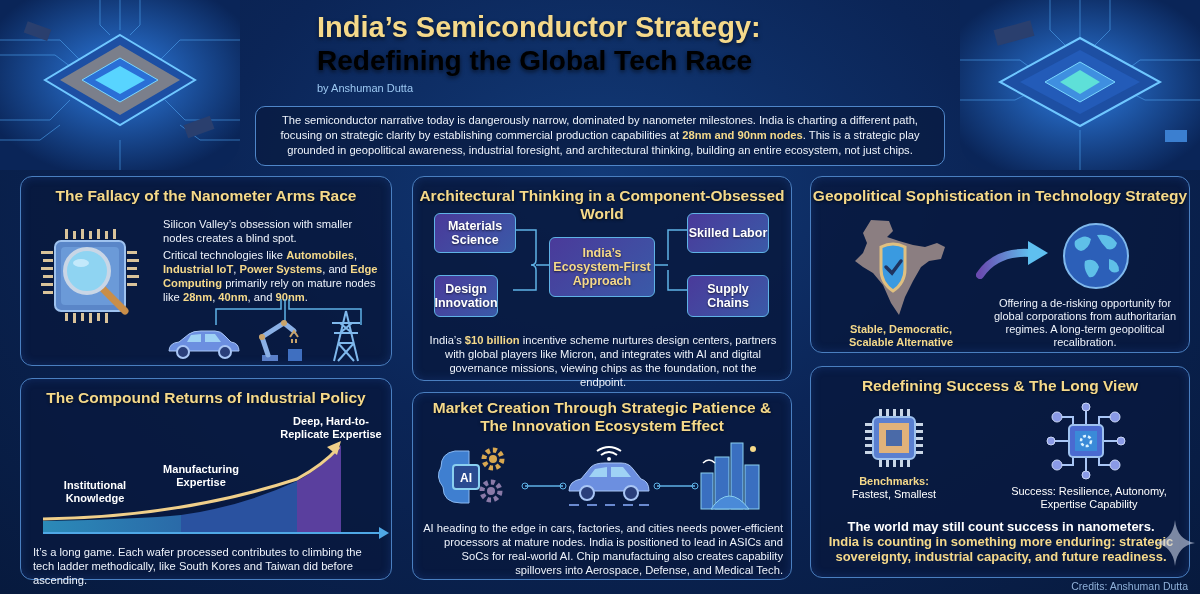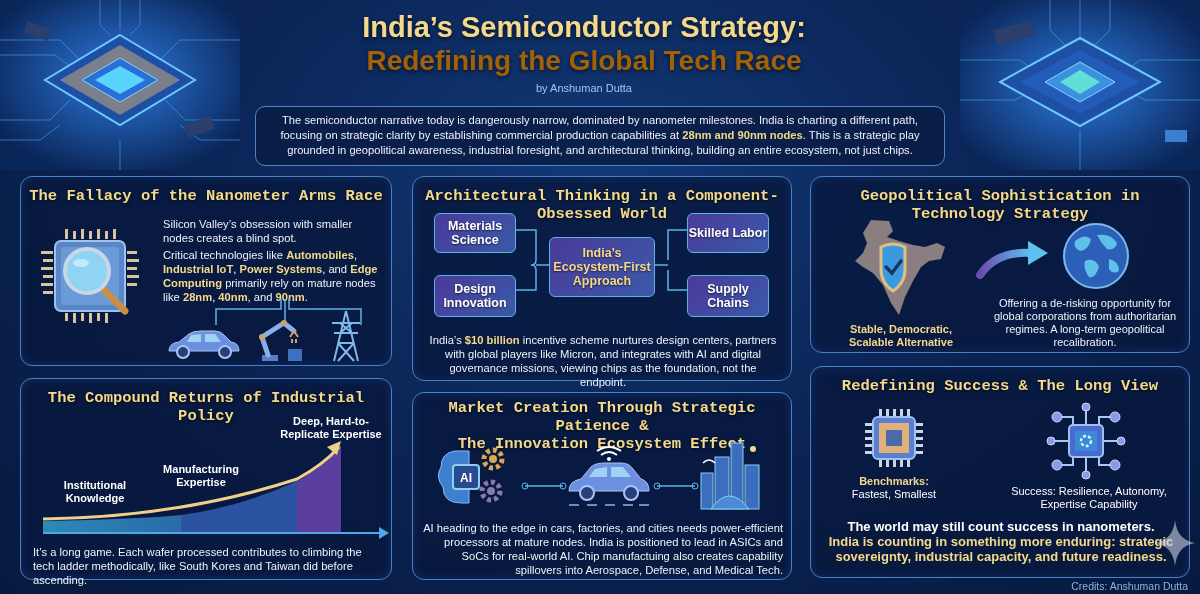--- a/index.html
+++ b/index.html
@@ -8,48 +8,48 @@
     position: relative;
     font-family: "Liberation Sans", "DejaVu Sans", sans-serif;
     background: radial-gradient(ellipse at 50% 30%, #123a78 0%, #0b2557 45%, #071a3e 100%);
     color: #fff;
   }
   .corner { position: absolute; top: 0; width: 240px; height: 170px; overflow: hidden; }
   .corner.left { left: 0; border-bottom-right-radius: 30px; }
   .corner.right { right: 0; border-bottom-left-radius: 30px; }
   .corner svg { width: 100%; height: 100%; display: block; }
 
-  .title-block { position: absolute; left: 284px; top: 10px; width: 600px; text-align: center; }
+  .title-block { position: absolute; left: 317px; top: 10px; width: 600px; }
   .title-l1 {
     font-weight: 700; font-size: 29px; color: #f5d98a; line-height: 34px;
     text-shadow: 0 2px 4px rgba(0,0,0,.6);
   }
   .title-l2 {
-    font-weight: 700; font-size: 28px; color: #a16207; line-height: 34px;
+    font-weight: 700; font-size: 28px; color: #000000; line-height: 34px;
     text-shadow: 0 2px 4px rgba(0,0,0,.6);
   }
   .byline { font-size: 11px; color: #9cc8f2; margin-top: 4px; }
 
   .intro {
     position: absolute; left: 255px; top: 106px; width: 690px; height: 60px;
     border: 1.5px solid #4f86c9; border-radius: 10px;
     background: rgba(9, 28, 66, .8);
     font-size: 11.2px; line-height: 15px; text-align: center; padding: 6px 12px;
     color: #eef3fb;
   }
   .hl { color: #f5d98a; font-weight: 700; }
 
   .panel {
     position: absolute; border: 1.5px solid #4a7fc0; border-radius: 12px;
     background: rgba(8, 25, 62, .85);
     box-shadow: 0 0 10px rgba(40,100,200,.25) inset;
   }
   .panel h2 {
     font-size: 15.5px; font-weight: 700; color: #f5d98a; text-align: center;
-    margin-top: 10px; text-shadow: 0 1px 3px rgba(0,0,0,.7); font-family: Liberation Mono, monospace;
+    margin-top: 10px; text-shadow: 0 1px 3px rgba(0,0,0,.7);
   }
   .ptext { font-size: 11.2px; line-height: 14px; color: #eef3fb; }
   .ptext b { color: #f5d98a; }
 
   
   #p1 { left: 20px; top: 176px; width: 372px; height: 190px; }
   #p2 { left: 412px; top: 176px; width: 380px; height: 205px; }
   #p3 { left: 810px; top: 176px; width: 380px; height: 177px; }
   #p4 { left: 20px; top: 378px; width: 372px; height: 202px; }
   #p5 { left: 412px; top: 392px; width: 380px; height: 188px; }
@@ -204,21 +204,21 @@
 
 <div class="panel" id="p2">
   <h2>Architectural Thinking in a Component-Obsessed World</h2>
   <svg style="position:absolute;left:0;top:0;width:380px;height:205px" viewBox="0 0 380 205">
     <g stroke="#5fb2e6" stroke-width="1.5" fill="none">
       <path d="M100 53 H123 V83 Q123 88 118 88 M100 113 H123 V93 Q123 88 118 88 M123 88 H136"></path>
       <path d="M276 53 H255 V83 M276 113 H255 V93 M255 88 H242"></path>
     </g>
   </svg>
   <div class="box" style="left:21px;top:36px;width:82px;height:40px">Materials Science</div>
-  <div class="box" style="left:21px;top:98px;width:82px;height:42px">Design Innovation</div>
+  <div class="box" style="left:21px;top:98px;width:64px;height:42px">Design Innovation</div>
   <div class="box center-box" style="left:136px;top:60px;width:106px;height:60px">India’s Ecosystem-First Approach</div>
   <div class="box" style="left:274px;top:36px;width:82px;height:40px">Skilled Labor</div>
   <div class="box" style="left:274px;top:98px;width:82px;height:42px">Supply Chains</div>
   <div class="ptext" style="position:absolute;left:14px;top:156px;width:352px;text-align:center;">
     <span>India’s </span><b>$10 billion</b><span> incentive scheme nurtures design centers, partners with global players like Micron, and integrates with AI and digital governance missions, viewing chips as the foundation, not the endpoint.</span>
   </div>
 </div>
 
 <div class="panel" id="p3">
   <h2>Geopolitical Sophistication in Technology Strategy</h2>

